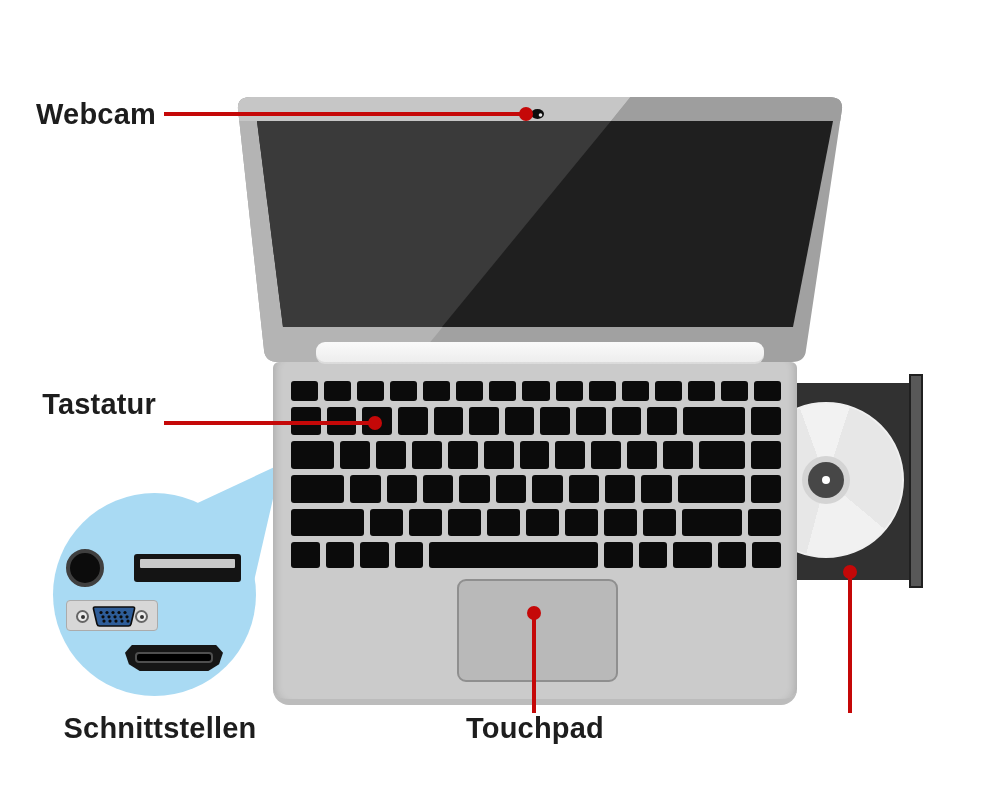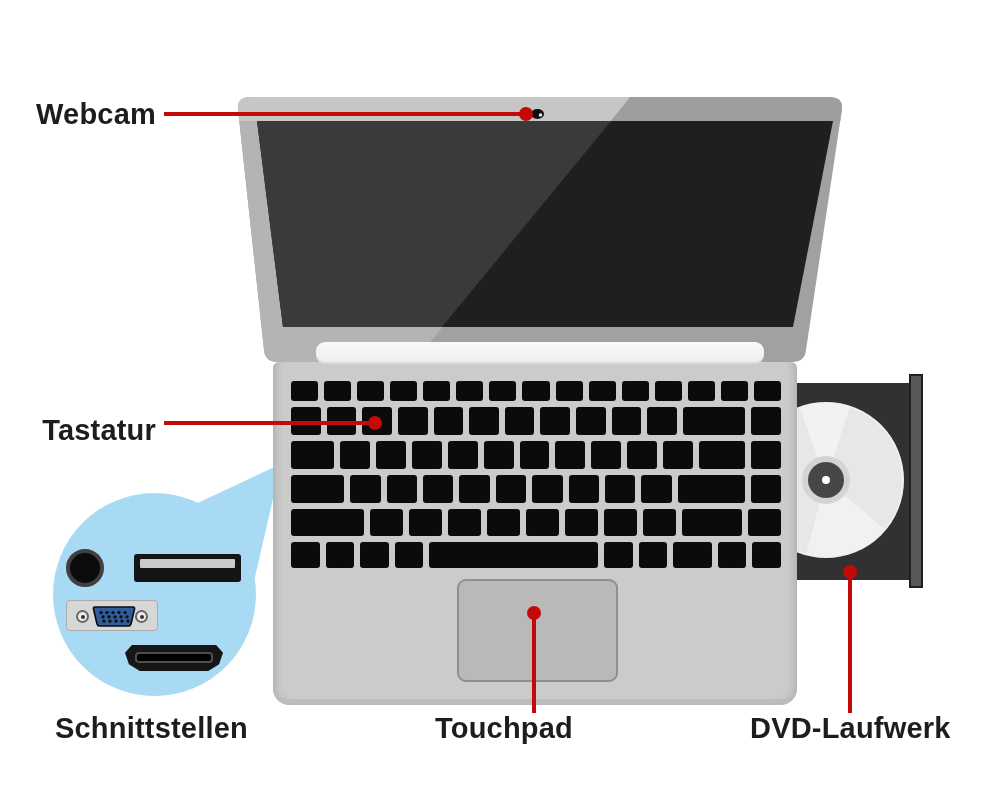--- a/index.html
+++ b/index.html
@@ -94,21 +94,21 @@
     border:2px solid #4f4f4f;border-radius:4px;box-sizing:border-box;
   }
   
   .ann-line{background:var(--red);z-index:40;}
   .ann-dot{width:14px;height:14px;border-radius:50%;background:var(--red);z-index:41;}
   .lbl{
     position:absolute;font-weight:700;font-size:29px;line-height:28px;
     color:var(--label);z-index:42;letter-spacing:.2px;white-space:nowrap;
   }
   .lbl.right{text-align:right;}
-  .lbl.center{text-align:left;}
+  .lbl.center{text-align:center;}
 </style>
 </head>
 <body>
 
 <div id="stage">
 
   <svg id="lid-svg" class="abs" viewBox="0 0 1000 800" xmlns="http://www.w3.org/2000/svg">
     <defs>
       <clipPath id="lidclip">
         <path d="M251,97 L829,97 Q843,97 842,109 L806,350 Q805,362 792,362 L278,362 Q265,362 264,350 L238,109 Q237,97 251,97 Z"></path>
@@ -266,24 +266,23 @@
   </div>
 
   <div id="hinge" class="abs"></div>
 
   <div class="abs ann-line" style="left:164px;top:112px;width:362px;height:4px;"></div>
   <div class="abs ann-dot" style="left:519px;top:107px;"></div>
   <div class="lbl right" style="left:20px;top:100px;width:136px;">Webcam</div>
 
   <div class="abs ann-line" style="left:164px;top:421px;width:211px;height:4px;"></div>
   <div class="abs ann-dot" style="left:368px;top:416px;"></div>
-  <div class="lbl right" style="left:20px;top:416px;width:136px;">Tastatur</div>
+  <div class="lbl right" style="left:20px;top:390px;width:136px;">Tastatur</div>
 
   <div class="abs ann-line" style="left:532px;top:613px;width:4px;height:100px;"></div>
   <div class="abs ann-dot" style="left:527px;top:606px;"></div>
   <div class="lbl center" style="left:435px;top:714px;width:200px;">Touchpad</div>
 
   <div class="abs ann-line" style="left:848px;top:572px;width:4px;height:141px;"></div>
   <div class="abs ann-dot" style="left:843px;top:565px;"></div>
-  <div class="lbl center" style="left:750px;top:714px;width:205px;">DVD-Laufwerk</div>
 
   <div class="lbl center" style="left:55px;top:714px;width:210px;">Schnittstellen</div>
 </div>
 
 </body></html>

